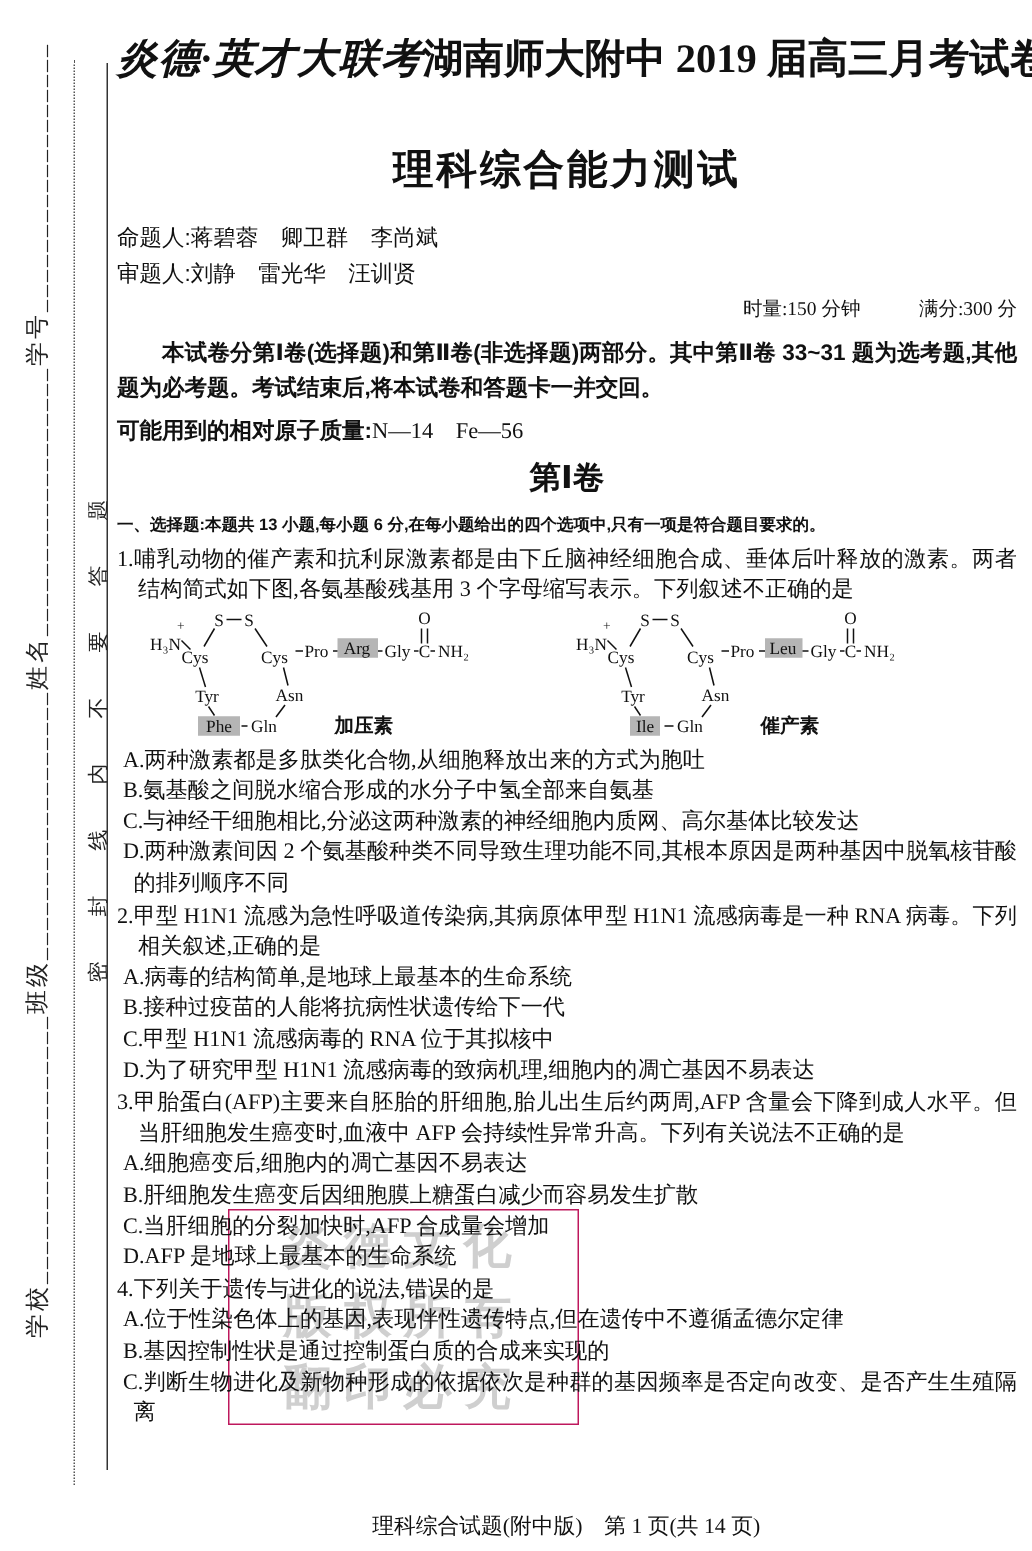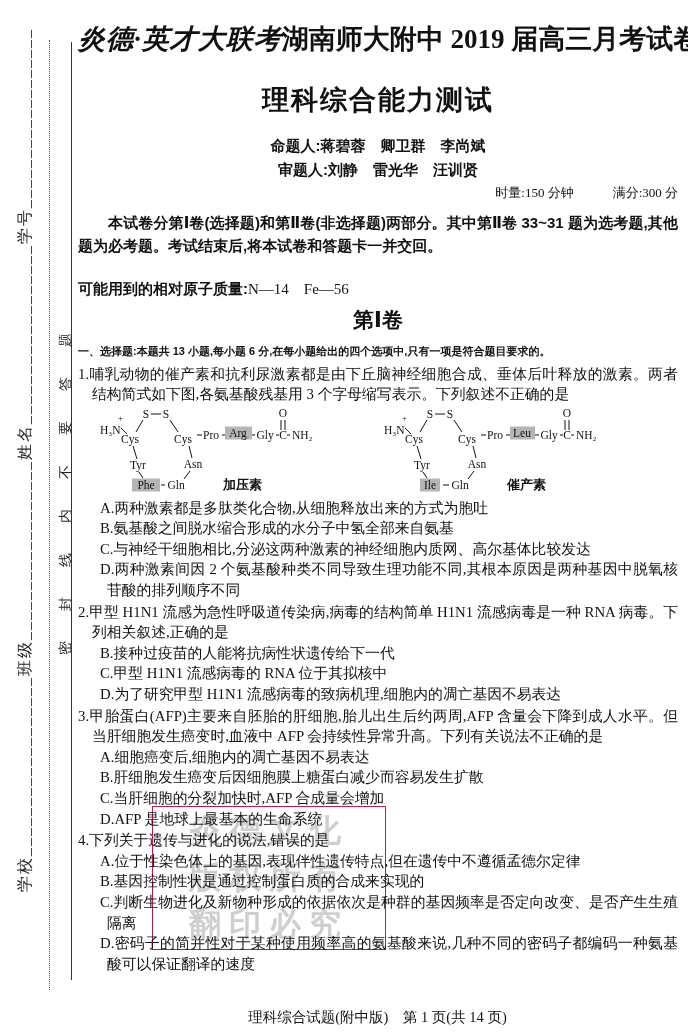--- a/index.html
+++ b/index.html
@@ -19,43 +19,43 @@
     border:1px solid #be185d;z-index:0;display:flex;flex-direction:column;
     justify-content:space-around;align-items:center;
     color:#cfcfcf;font-size:32px;font-weight:bold;letter-spacing:8px;
     font-family:"Liberation Sans","DejaVu Sans",sans-serif;
   }
   
   .content{position:absolute;left:73px;top:0;width:609px;padding:14px 4px 0 5px;box-sizing:border-box;z-index:1;}
   .header-title{text-align:center;font-size:27px;margin-top:7px;white-space:nowrap;}
   .brand{font-weight:900;font-style:italic;letter-spacing:1px;}
   .title-rest{font-weight:600;}
-  .exam-title{text-align:center;font-size:27px;font-weight:bold;margin-top:25px;
+  .exam-title{text-align:center;font-size:27px;font-weight:bold;margin-top:38px;
     font-family:"Liberation Sans","DejaVu Sans",sans-serif;letter-spacing:2px;}
   .people{
-    text-align:center;font-size:15px;font-weight:bold;line-height:24px;margin-top:16px;
+    text-align:left;font-size:15px;font-weight:normal;line-height:24px;margin-top:16px;
     font-family:"Liberation Sans","DejaVu Sans",sans-serif;
   }
   .duration{text-align:right;font-size:13px;line-height:22px;}
   .intro{
     font-size:15px;font-weight:bold;line-height:23px;margin:7px 0 0 0;
     text-indent:2em;text-align:justify;
     font-family:"Liberation Sans","DejaVu Sans",sans-serif;
   }
-  .mass-line{font-size:15px;line-height:23px;margin-top:20px;}
+  .mass-line{font-size:15px;line-height:23px;margin-top:6px;}
   .mass-label{font-weight:bold;font-family:"Liberation Sans","DejaVu Sans",sans-serif;}
   .part-title{text-align:center;font-size:21px;font-weight:bold;line-height:26px;margin-top:6px;
     font-family:"Liberation Sans","DejaVu Sans",sans-serif;}
   .section-header{
     font-size:11px;font-weight:bold;line-height:22.5px;margin-top:7px;
     padding-left:25px;text-indent:-25px;text-align:justify;
     font-family:"Liberation Sans","DejaVu Sans",sans-serif;
   }
   .q{font-size:14.8px;line-height:20.6px;padding-left:14px;text-indent:-14px;text-align:justify;margin-top:1px;}
-  .opt{font-size:14.8px;line-height:20.6px;margin-left:22px;padding-left:7px;text-indent:-7px;text-align:justify;}
+  .opt{font-size:14.8px;line-height:20.6px;margin-left:4px;padding-left:7px;text-indent:-7px;text-align:justify;}
   .diagram-row{display:flex;gap:22px;margin:3px 0 2px 20px;align-items:flex-start;}
   .struct-svg{display:block;}
   .struct-svg text{font-family:"Liberation Serif","DejaVu Serif",serif;font-size:11.5px;fill:#111;}
   .struct-svg text.small{font-size:9px;}
   .struct-svg text.cjk-label{font-size:13px;font-weight:bold;
     font-family:"Liberation Sans","DejaVu Sans",sans-serif;}
   .struct-svg line{stroke:#111;stroke-width:1;}
   .struct-svg rect.hl{fill:#b5b5b5;}
   .footer{position:absolute;left:73px;width:609px;top:997px;text-align:center;font-size:14.5px;z-index:1;margin-top:11px;}
 </style>
@@ -177,37 +177,37 @@
       <text x="125" y="81" class="cjk-label">催产素</text>
     </svg>
   </div>
 
   <div class="opt">A.两种激素都是多肽类化合物,从细胞释放出来的方式为胞吐</div>
   <div class="opt">B.氨基酸之间脱水缩合形成的水分子中氢全部来自氨基</div>
   <div class="opt">C.与神经干细胞相比,分泌这两种激素的神经细胞内质网、高尔基体比较发达</div>
   <div class="opt">D.两种激素间因 2 个氨基酸种类不同导致生理功能不同,其根本原因是两种基因中脱氧核苷酸的排列顺序不同</div>
 
   <div class="q">
-    <span>2.</span><span>甲型 H1N1 流感为急性呼吸道传染病,病毒的结构简单 H1N1 流感病毒是一种 RNA 病毒。下列相关叙述,正确的是</span>
-  </div>
+    <span>2.</span><span>甲型 H1N1 流感为急性呼吸道传染病,其病原体甲型 H1N1 流感病毒是一种 RNA 病毒。下列相关叙述,正确的是</span>
+  </div>
+  <div class="opt">A.病毒的结构简单,是地球上最基本的生命系统</div>
   <div class="opt">B.接种过疫苗的人能将抗病性状遗传给下一代</div>
   <div class="opt">C.甲型 H1N1 流感病毒的 RNA 位于其拟核中</div>
   <div class="opt">D.为了研究甲型 H1N1 流感病毒的致病机理,细胞内的凋亡基因不易表达</div>
 
   <div class="q">
     <span>3.</span><span>甲胎蛋白(AFP)主要来自胚胎的肝细胞,胎儿出生后约两周,AFP 含量会下降到成人水平。但当肝细胞发生癌变时,血液中 AFP 会持续性异常升高。下列有关说法不正确的是</span>
   </div>
   <div class="opt">A.细胞癌变后,细胞内的凋亡基因不易表达</div>
   <div class="opt">B.肝细胞发生癌变后因细胞膜上糖蛋白减少而容易发生扩散</div>
   <div class="opt">C.当肝细胞的分裂加快时,AFP 合成量会增加</div>
   <div class="opt">D.AFP 是地球上最基本的生命系统</div>
 
   <div class="q">
     <span>4.</span><span>下列关于遗传与进化的说法,错误的是</span>
   </div>
   <div class="opt">A.位于性染色体上的基因,表现伴性遗传特点,但在遗传中不遵循孟德尔定律</div>
   <div class="opt">B.基因控制性状是通过控制蛋白质的合成来实现的</div>
   <div class="opt">C.判断生物进化及新物种形成的依据依次是种群的基因频率是否定向改变、是否产生生殖隔离</div>
-  <div class="opt">D.密码子的简并性对于某种使用频率高的氨基酸来说,几种不同的密码子都编码一种氨基酸可以保证翻译的速度</div>
 
 </div>
 
 <div class="footer">理科综合试题(附中版)　第 1 页(共 14 页)</div>
 
 </body></html>

